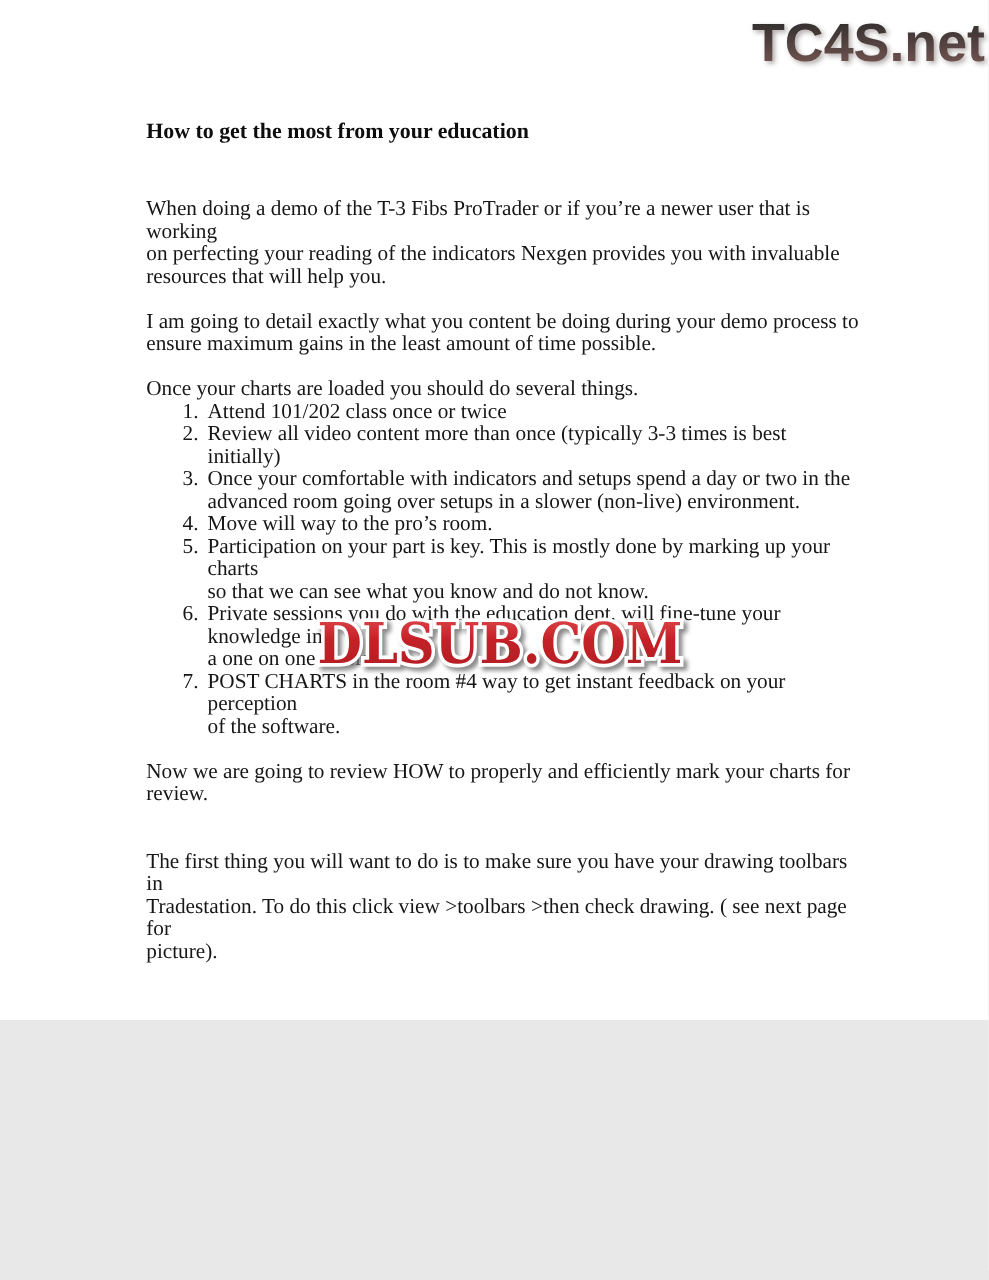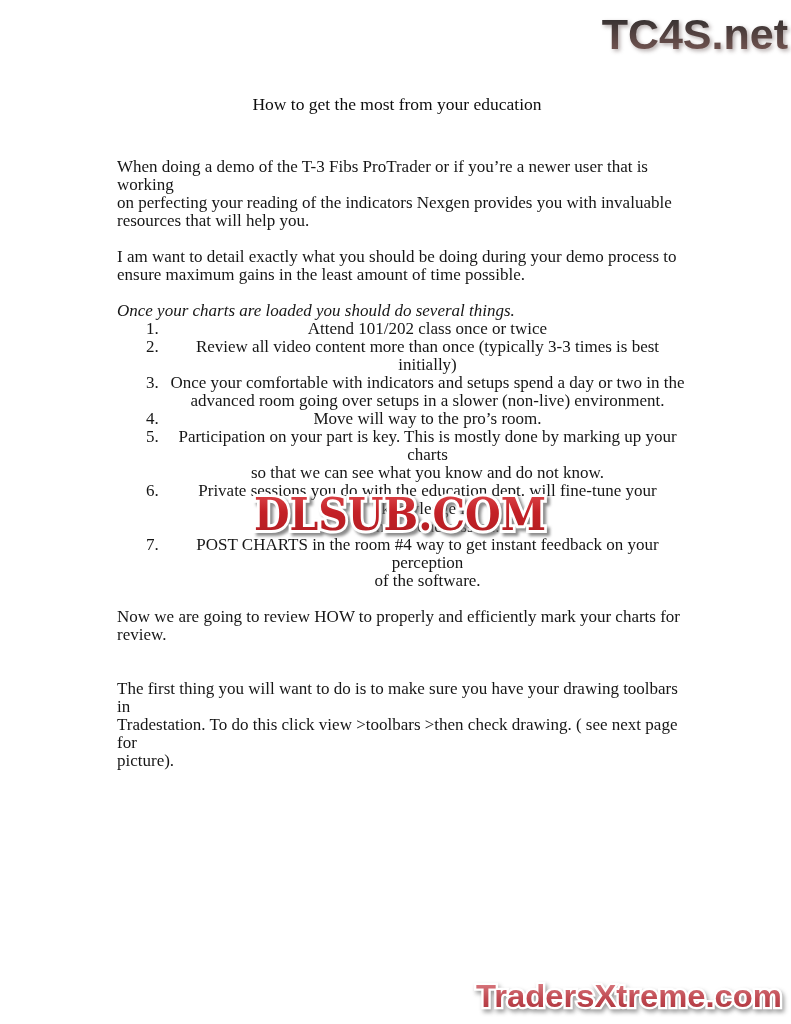--- a/index.html
+++ b/index.html
@@ -1,51 +1,50 @@
 <!DOCTYPE html>
 <html><head>
 <meta charset="utf-8">
 <style>
   html,body{margin:0;padding:0;background:#e8e8e8;}
   .page{
     position:relative;
-    width:791px;height:1024px;
+    width:791px;height:816px;
     background:#ffffff;
     margin:0 auto;
     overflow:hidden;
     font-family:"Liberation Serif", serif;
   }
   .logo{
     position:absolute;
     top:3px;right:0px;
   }
   .page-title{
     position:absolute;
     top:93px;left:117px;width:560px;
     margin:0;
-    text-align:center;
+    text-align:left;
     font-family:"Liberation Serif", serif;
     font-size:17.5px;line-height:22px;
-    font-weight:normal;color:#0d0d0d;
+    font-weight:bold;color:#0d0d0d;
   }
   .content{
     position:absolute;
     top:158px;left:117px;width:572px;
     font-size:17px;line-height:18px;
     color:#161616;
   }
   .content p{
     margin:0 0 18px 0;
     white-space:pre-line;
   }
-  .content p.list-intro{margin:0;font-style:italic;}
+  .content p.list-intro{margin:0;}
   .content ol{
     margin:0 0 18px 0;
     padding:0 0 0 46px;
-    text-align:center;
   }
   .content ol li{
     margin:0;
     padding-left:3px;
     white-space:pre-line;
   }
   .content p.extra-gap{margin-top:36px;}
   .wm-center{
     position:absolute;
     top:482px;left:249px;
@@ -69,21 +68,21 @@
     </defs>
     <text x="197" y="46" text-anchor="end" font-family="Liberation Sans, sans-serif" font-weight="bold" font-size="43" fill="url(#logoGrad)" style="filter:drop-shadow(2px 2px 2px rgba(165,155,155,0.85));">TC4S.net</text>
   </svg>
 
   <h1 class="page-title">How to get the most from your education</h1>
 
   <div class="content">
     <p>When doing a demo of the T-3 Fibs ProTrader or if you’re a newer user that is working
 on perfecting your reading of the indicators Nexgen provides you with invaluable
 resources that will help you.</p>
-    <p>I am want to detail exactly what you should be doing during your demo process to
+    <p>I am going to detail exactly what you content be doing during your demo process to
 ensure maximum gains in the least amount of time possible.</p>
     <p class="list-intro">Once your charts are loaded you should do several things.</p>
     <ol>
       <li>Attend 101/202 class once or twice</li>
       <li>Review all video content more than once (typically 3-3 times is best initially)</li>
       <li>Once your comfortable with indicators and setups spend a day or two in the
 advanced room going over setups in a slower (non-live) environment.</li>
       <li>Move will way to the pro’s room.</li>
       <li>Participation on your part is key. This is mostly done by marking up your charts
 so that we can see what you know and do not know.</li>

